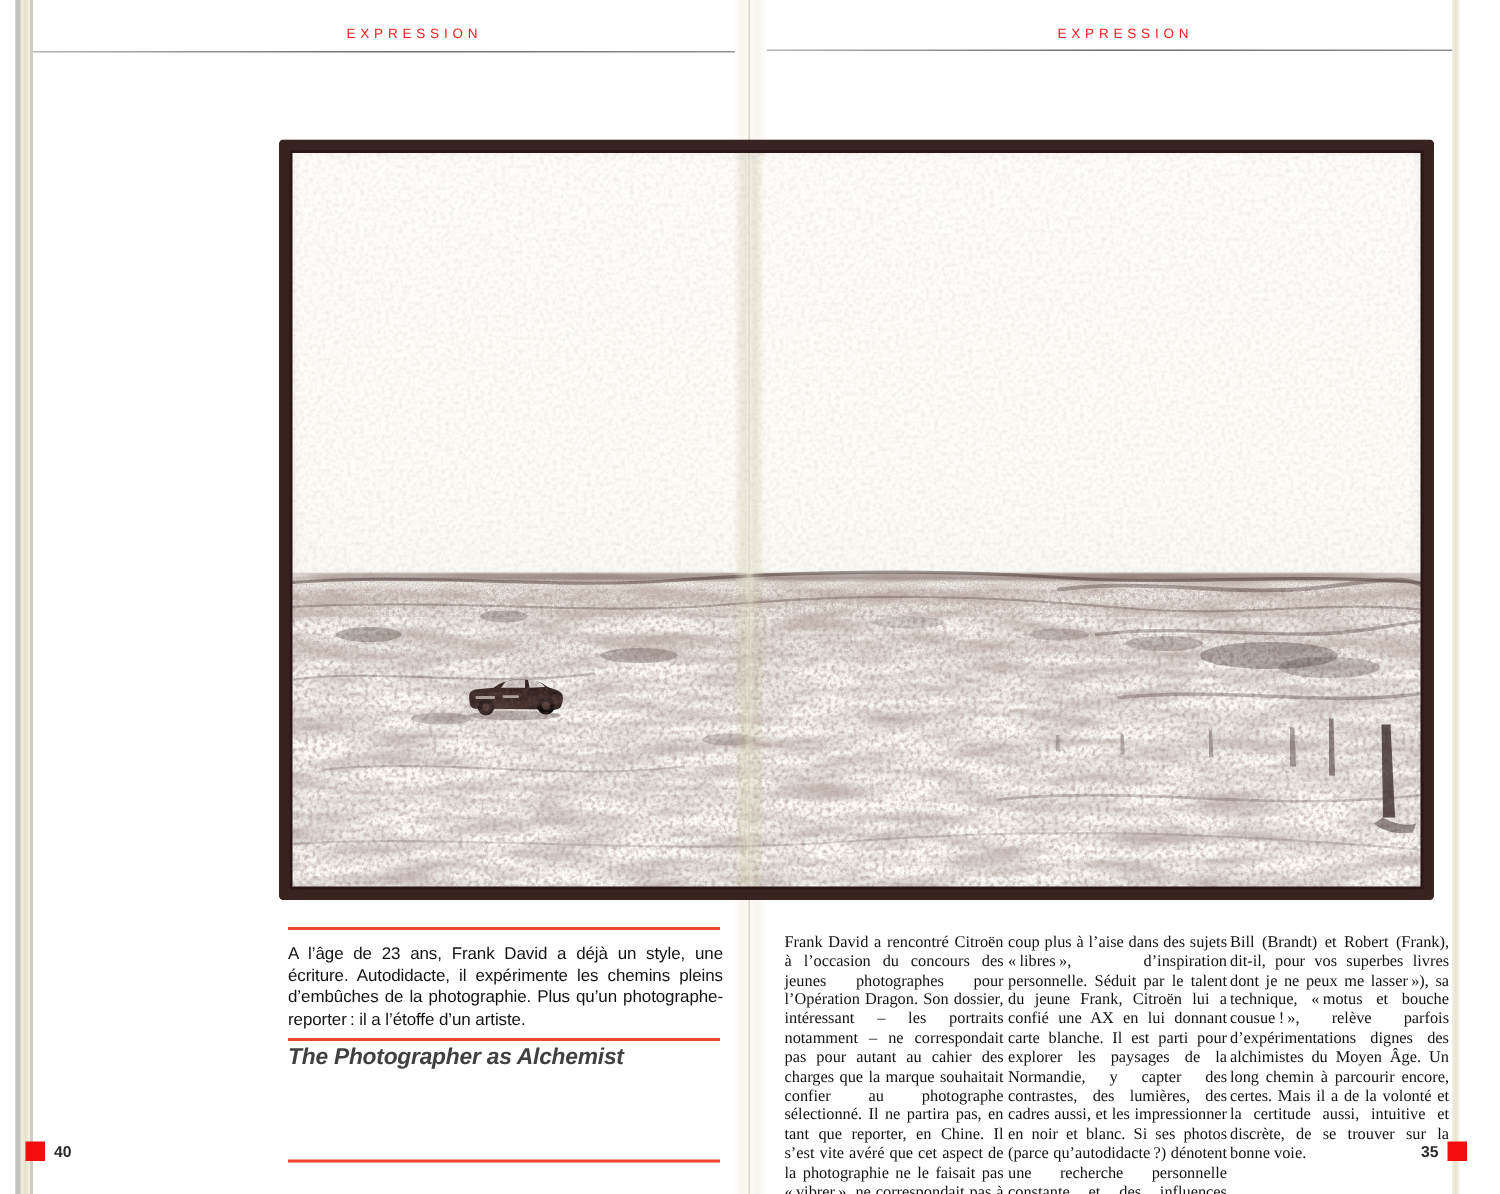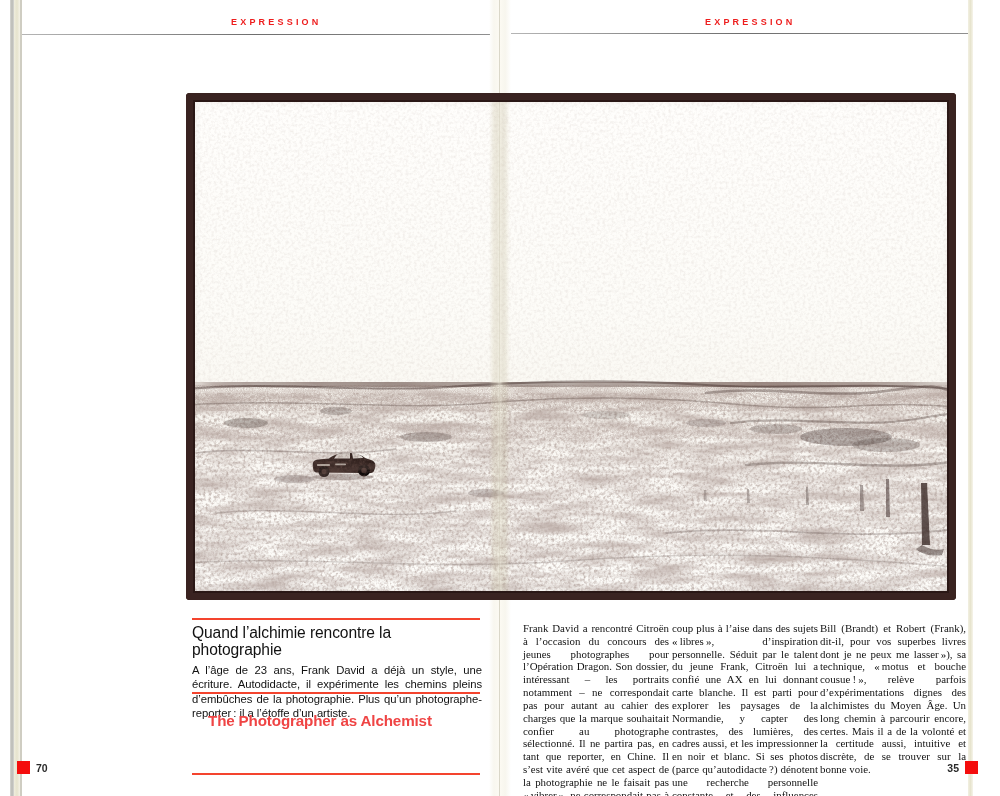--- a/index.html
+++ b/index.html
@@ -25,21 +25,21 @@
         rgba(240,237,221,.5) 74%,
         rgba(228,224,205,0) 100%);}
   .gutter-line{position:absolute;top:0;bottom:0;left:499px;width:1px;
       background:rgba(190,186,165,.55);}
 
   .edge-right-cream{position:absolute;top:0;bottom:0;left:968px;width:5px;
       background:linear-gradient(to right,#f2f0e2,#e7e4ce,#f6f4ea);}
 
   
   .runhead{position:absolute;top:17px;
-      font-size:9px;font-weight:bold;letter-spacing:3.2px;
+      font-size:9px;font-weight:normal;letter-spacing:3.2px;
       color:#ee1d1d;white-space:nowrap;}
   .runhead.left{left:231px;}
   .runhead.right{left:705px;}
 
   .toprule{position:absolute;height:1px;
       background:linear-gradient(to right,#b5b5b5,#6e6e6e,#8f8f8f);}
   .toprule.left{left:22px;width:468px;top:34px;}
   .toprule.right{left:511px;width:457px;top:33px;}
 
   
@@ -81,22 +81,22 @@
 
   
   .rule-red{position:absolute;height:2px;background:#f4442e;}
   .rule-red.thin{height:1.6px;}
 
   .col{position:absolute;top:625px;}
   .headline-fr{font-size:15.6px;font-weight:400;color:#111;
       letter-spacing:-.1px;line-height:1.08;margin:0;}
   .deck-fr{font-size:11.3px;color:#111;line-height:1.285;margin:4px 0 0 0;
       text-align:justify;letter-spacing:-.05px;}
-  .headline-en{font-size:15.2px;color:#ef4444;
-      line-height:1.08;margin:16px;letter-spacing:-.15px;}
+  .headline-en{font-size:15.2px;font-style:italic;color:#404040;
+      line-height:1.08;margin:0;letter-spacing:-.15px;}
   .deck-en{font-size:11.1px;font-style:italic;color:#111;line-height:1.29;
       margin:3px 0 0 0;text-align:justify;letter-spacing:-.12px;}
 
   .bodycol{position:absolute;top:622px;width:146px;
       font-family:"Liberation Serif", serif;
       font-size:10.9px;line-height:1.175;color:#121212;
       text-align:justify;text-justify:inter-word;
       hyphens:manual;}
   .bodycol p{margin:0;}
 
@@ -216,21 +216,20 @@
       <ellipse cx="74" cy="64" rx="62" ry="6" fill="#3a2724" opacity=".3"></ellipse>
     </svg>
 
     <div class="spine-shadow"></div>
     <div class="photo-frame"></div>
   </div>
 
   <div class="rule-red" style="left:192px;top:618px;width:288px;"></div>
 
   <div class="col" style="left:192px;width:290px;top:625px;">
-    <h1 class="headline-fr">Quand l’alchimie rencontre la photographie</h1>
     <p class="deck-fr">A l’âge de 23 ans, Frank David a déjà un style, une écriture. Autodidacte, il expérimente les chemins pleins d’embûches de la photographie. Plus qu’un photographe-reporter : il a l’étoffe d’un artiste.</p>
   </div>
 
   <div class="rule-red thin" style="left:192px;top:692px;width:288px;"></div>
 
   <div class="col" style="left:192px;width:290px;top:697px;">
     <h2 class="headline-en">The Photographer as Alchemist</h2>
   </div>
 
   <div class="rule-red" style="left:192px;top:773px;width:288px;"></div>
@@ -240,21 +239,21 @@
   </div>
   <div class="bodycol" style="left:672px;">
     <p>coup plus à l’aise dans des sujets « libres », d’inspiration personnelle. Séduit par le talent du jeune Frank, Citroën lui a confié une AX en lui donnant carte blanche. Il est parti pour explorer les paysages de la Normandie, y capter des contrastes, des lumières, des cadres aussi, et les impressionner en noir et blanc. Si ses photos (parce qu’autodidacte ?) dénotent une recherche personnelle constante et des influences incontestables et incontestées (« Merci à vous,</p>
   </div>
   <div class="bodycol" style="left:820px;">
     <p>Bill (Brandt) et Robert (Frank), dit-il, pour vos superbes livres dont je ne peux me lasser »), sa technique, « motus et bouche cousue ! », relève parfois d’expérimentations dignes des alchimistes du Moyen Âge. Un long chemin à parcourir encore, certes. Mais il a de la volonté et la certitude aussi, intuitive et discrète, de se trouver sur la bonne voie.</p>
   </div>
 
   <div class="folio left">
     <span class="sq"></span>
-    <span class="num">70</span>
+    <span class="num">40</span>
   </div>
   <div class="folio right">
     <span class="num">35</span>
     <span class="sq"></span>
   </div>
 
   <div class="gutter"></div>
   <div class="gutter-line"></div>
 
 </div>

